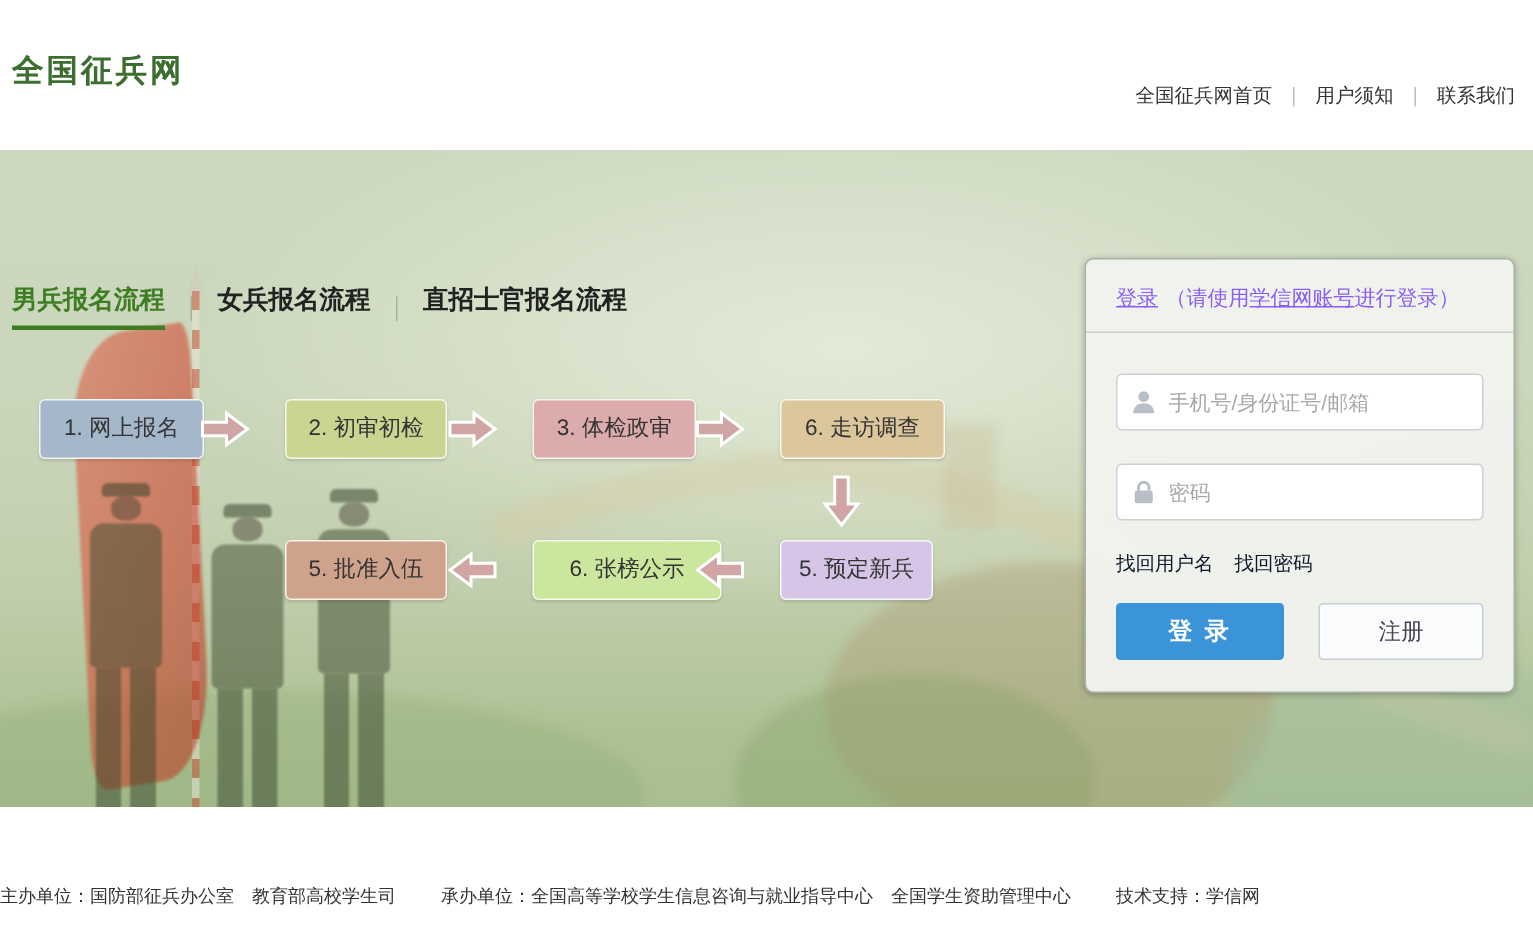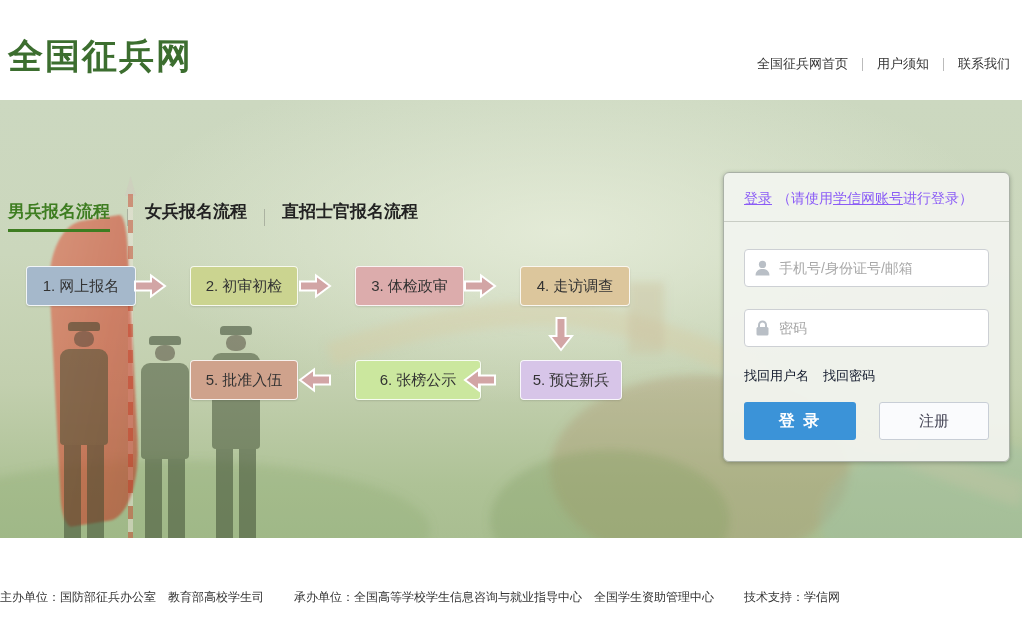--- a/index.html
+++ b/index.html
@@ -6,21 +6,21 @@
   html,body { width:1022px; height:625px; }
   body {
     font-family:"Liberation Sans","DejaVu Sans",sans-serif;
     background:#ffffff; color:#333; overflow:hidden; position:relative;
   }
 
   
   .header { position:relative; height:100px; background:#fff; }
   .logo {
     position:absolute; left:8px; top:33px;
-    font-size:35px; font-weight:800; letter-spacing:2px;
+    font-size:21px; font-weight:800; letter-spacing:2px;
     color:var(--brand-green,#3c6e2f);
   }
   .top-nav {
     position:absolute; right:12px; top:55px;
     display:flex; align-items:center; font-size:13px; color:#333;
   }
   .top-nav .nav-link { cursor:pointer; }
   .nav-sep { width:1px; height:13px; background:#bbb; margin:0 14px; }
 
   
@@ -51,21 +51,21 @@
   }
   .soldier { position:absolute; opacity:.5; filter:blur(.6px); }
   .soldier .cap  { width:32px; height:9px;  background:#2c3a24; border-radius:4px 4px 2px 2px; margin:0 auto; }
   .soldier .head { width:20px; height:16px; background:#4a4436; border-radius:45%; margin:0 auto; }
   .soldier .torso{ width:48px; height:96px; background:#3d4b30; border-radius:9px 9px 4px 4px; margin:2px auto 0; }
   .soldier .legs { width:40px; height:120px; margin:0 auto;
     background:linear-gradient(90deg,#37452c 0 17px,rgba(0,0,0,0) 17px 23px,#37452c 23px 40px); }
 
   
   .tabs {
-    position:absolute; left:8px; top:100px; z-index:2;
+    position:absolute; left:8px; top:88px; z-index:2;
     display:flex; align-items:center;
   }
   .tab { font-size:17px; font-weight:bold; color:#222; cursor:pointer; padding-bottom:9px; }
   .tab.active { color:var(--tab-green,#3e7d21); border-bottom:3px solid var(--tab-green,#3e7d21); padding-bottom:6px; }
   .tab-sep { width:1px; height:17px; background:#9aa092; opacity:.7; margin:3px 17px 0; }
 
   
   .flow-step {
     position:absolute; height:40px; line-height:38px; text-align:center;
     font-size:15px; color:#333;
@@ -183,21 +183,21 @@
     <div class="tab active">男兵报名流程</div>
     <div class="tab-sep"></div>
     <div class="tab">女兵报名流程</div>
     <div class="tab-sep"></div>
     <div class="tab">直招士官报名流程</div>
   </div>
 
   <div class="flow-step" style="left: 12px; top: 166px; width: 110px; background-color: rgb(165, 184, 203);">1. 网上报名</div>
   <div class="flow-step" style="left: 176px; top: 166px; width: 108px; background-color: rgb(203, 212, 144);">2. 初审初检</div>
   <div class="flow-step" style="left: 341px; top: 166px; width: 109px; background-color: rgb(220, 172, 172);">3. 体检政审</div>
-  <div class="flow-step" style="left: 506px; top: 166px; width: 110px; background-color: rgb(220, 198, 156);">4. 走访调查</div>
+  <div class="flow-step" style="left: 506px; top: 166px; width: 110px; background-color: rgb(220, 198, 156);">6. 走访调查</div>
 
   <svg class="arrow" style="left:133px; top:173px;" width="34" height="26" viewBox="0 0 34 26">
       <path d="M2 8.5 H18 V2.5 L32 13 L18 23.5 V17.5 H2 Z"></path>
     </svg>
   <svg class="arrow" style="left:298px; top:173px;" width="34" height="26" viewBox="0 0 34 26">
       <path d="M2 8.5 H18 V2.5 L32 13 L18 23.5 V17.5 H2 Z"></path>
     </svg>
   <svg class="arrow" style="left:463px; top:173px;" width="34" height="26" viewBox="0 0 34 26">
       <path d="M2 8.5 H18 V2.5 L32 13 L18 23.5 V17.5 H2 Z"></path>
     </svg>

